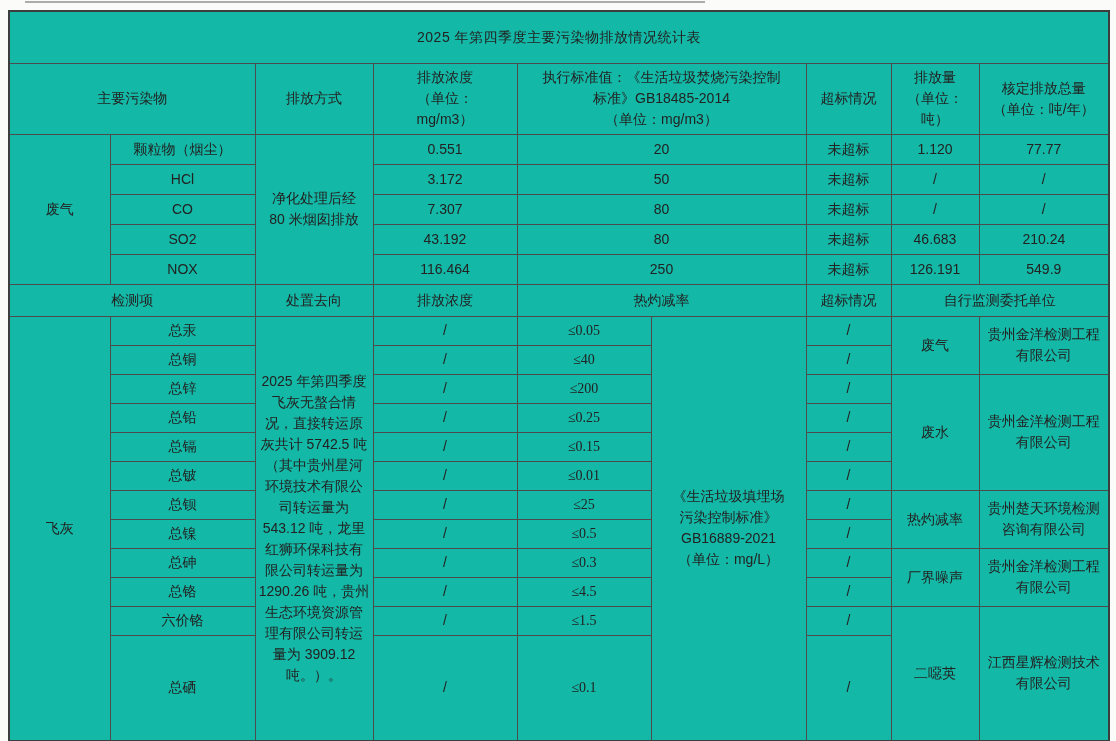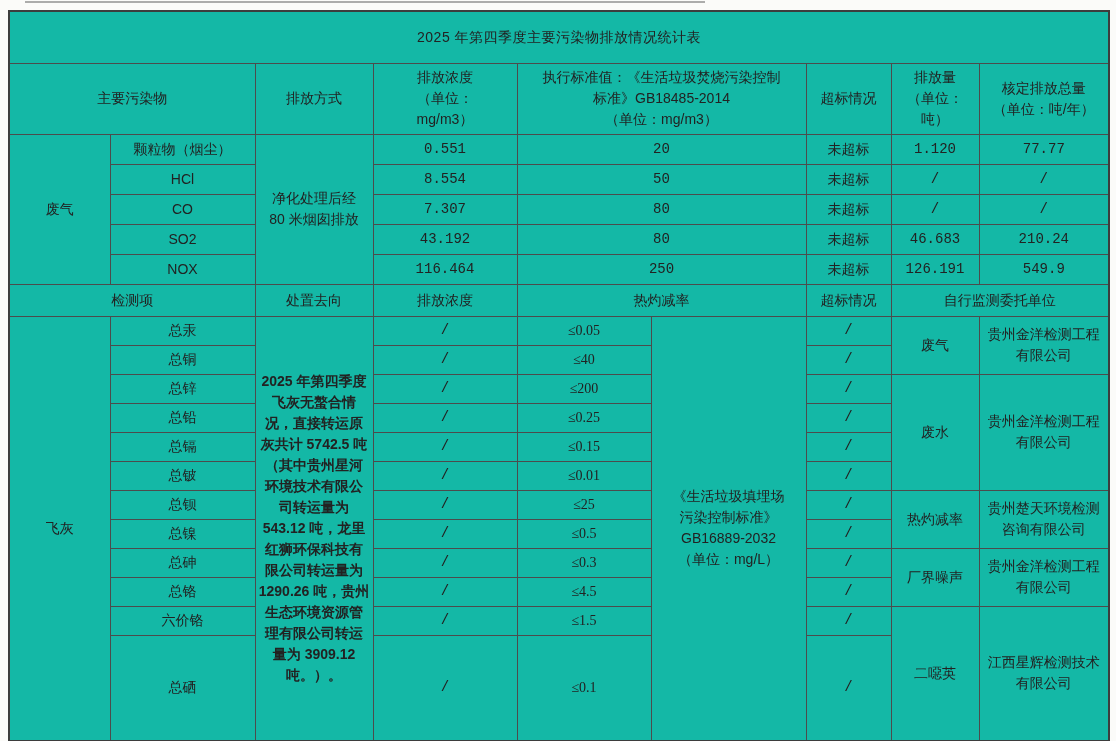--- a/index.html
+++ b/index.html
@@ -52,23 +52,22 @@
   tr.r-head1  { height: 71px; }
   tr.r-gas    { height: 30px; }
   tr.r-head2  { height: 32px; margin-top: 20px; }
   tr.r-ash    { height: 29px; }
   tr.r-ash-last { height: 106px; }
   td.title-cell { font-size: 14.5px; letter-spacing: .5px; }
   td.disposal-cell {
     font-size: 13.5px;
     line-height: 1.65;
     padding: 2px 4px;
-    font-weight: bold;
-  }
-  td.num { font-size: 14px; font-family: Liberation Mono, monospace; }
+  }
+  td.num { font-size: 14px; }
   td.limit { font-size: 13.5px; font-family: Liberation Serif, serif; }
 </style>
 </head>
 <body>
 
 <div class="page">
   <div class="scan-line-top"></div>
 
   <table class="report">
     <colgroup>
@@ -111,21 +110,21 @@
       <td rowspan="5" class="pre">净化处理后经
 80 米烟囱排放</td>
       <td class="num">0.551</td>
       <td colspan="2" class="num">20</td>
       <td>未超标</td>
       <td class="num">1.120</td>
       <td class="num">77.77</td>
     </tr>
     <tr class="r-gas">
       <td>HCl</td>
-      <td class="num">8.554</td>
+      <td class="num">3.172</td>
       <td colspan="2" class="num">50</td>
       <td>未超标</td>
       <td class="num">/</td>
       <td class="num">/</td>
     </tr>
     <tr class="r-gas">
       <td>CO</td>
       <td class="num">7.307</td>
       <td colspan="2" class="num">80</td>
       <td>未超标</td>
@@ -159,21 +158,21 @@
     </tr>
 
     <tr class="r-ash">
       <td rowspan="12">飞灰</td>
       <td>总汞</td>
       <td rowspan="12" class="disposal-cell">2025 年第四季度飞灰无螯合情况，直接转运原灰共计 5742.5 吨（其中贵州星河环境技术有限公司转运量为 543.12 吨，龙里红狮环保科技有限公司转运量为 1290.26 吨，贵州生态环境资源管理有限公司转运量为 3909.12 吨。）。</td>
       <td class="num">/</td>
       <td class="limit">≤0.05</td>
       <td rowspan="12" class="pre">《生活垃圾填埋场
 污染控制标准》
-GB16889-2032
+GB16889-2021
 （单位：mg/L）</td>
       <td class="num">/</td>
       <td rowspan="2">废气</td>
       <td rowspan="2">贵州金洋检测工程有限公司</td>
     </tr>
     <tr class="r-ash">
       <td>总铜</td>
       <td class="num">/</td>
       <td class="limit">≤40</td>
       <td class="num">/</td>

